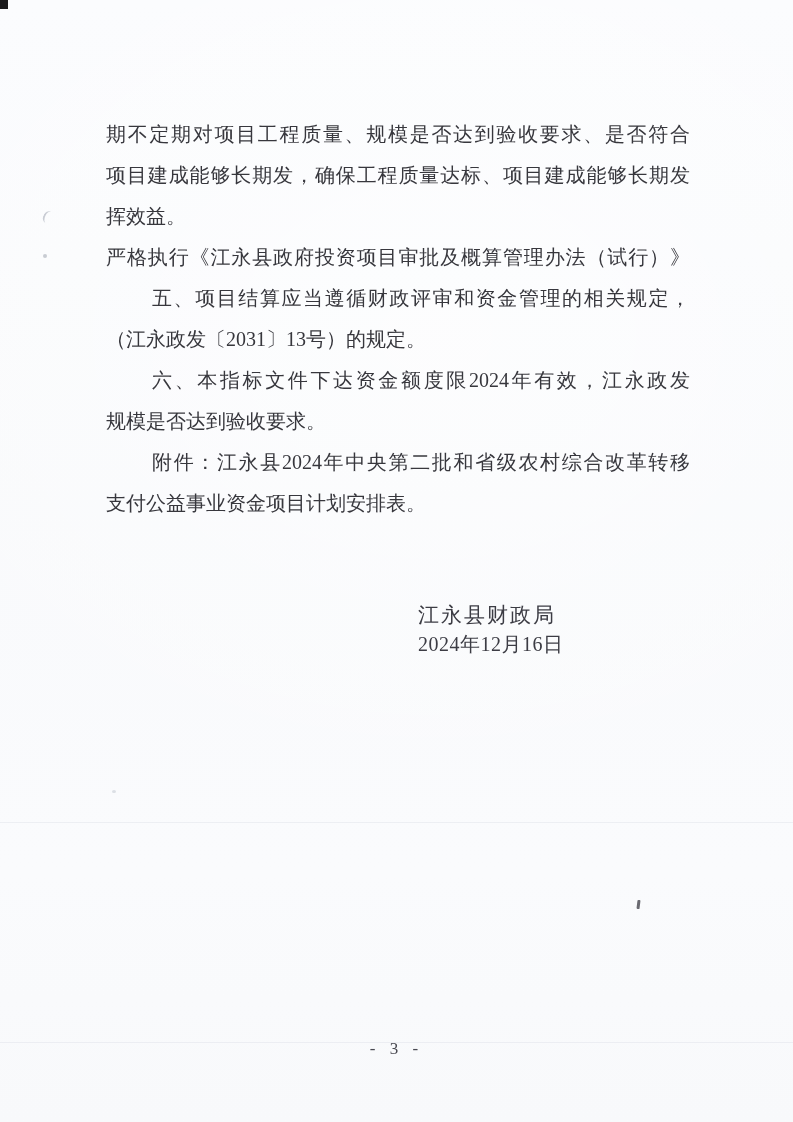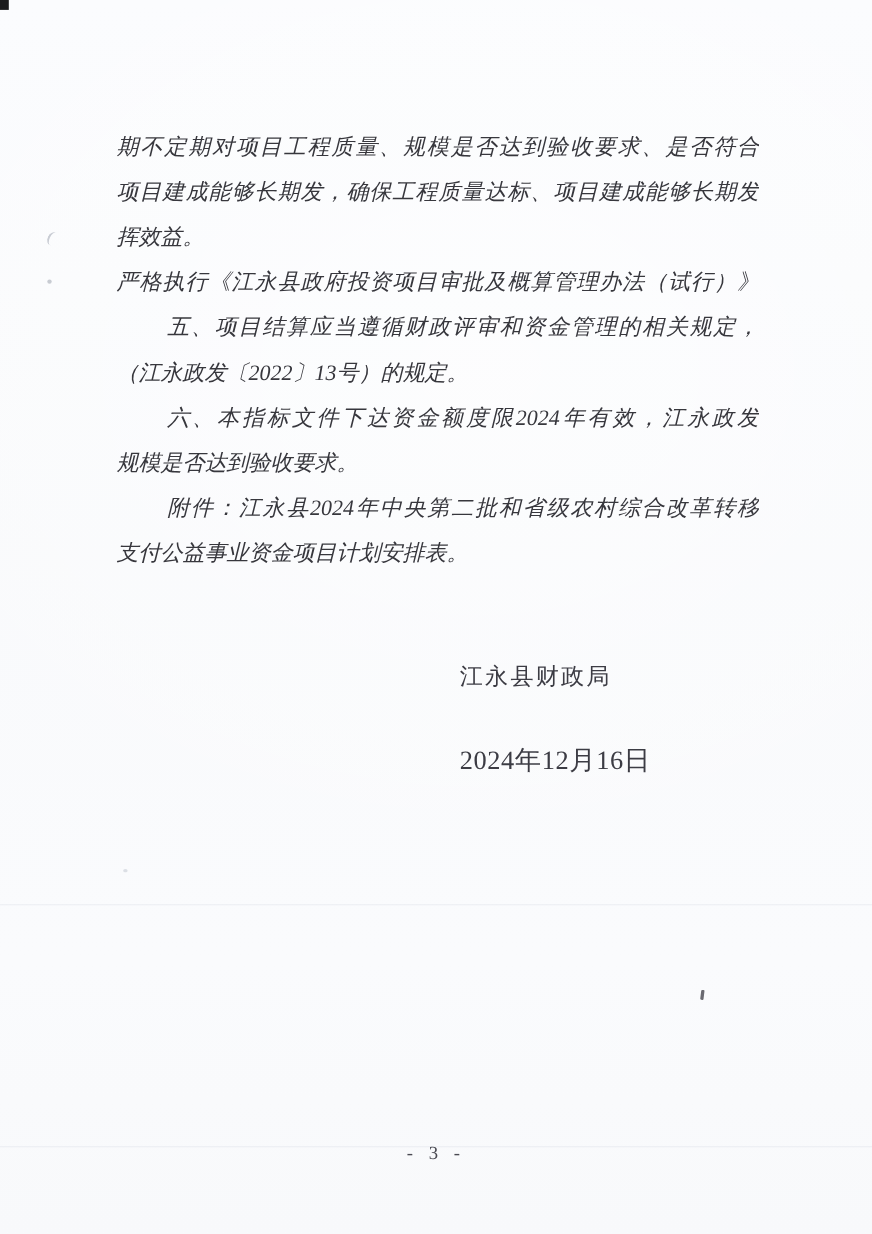--- a/index.html
+++ b/index.html
@@ -37,21 +37,20 @@
     left: 106px;
     top: 114px;
     width: 584px;
     font-size: 20px;
     line-height: 41px;
     letter-spacing: 0;
   }
   .text-line {
     height: 41px;
     overflow: hidden;
-    font-style: italic;
   }
   .text-line.fill {
     text-align: justify;
     text-align-last: justify;
   }
   .text-line.end {
     text-align: left;
     text-align-last: left;
   }
   .text-line.indent {
@@ -66,25 +65,24 @@
     width: 180px;
     text-align: left;
   }
   .signature-org {
     font-size: 21px;
     line-height: 29px;
     letter-spacing: 2px;
     color: #3c3c44;
   }
   .signature-date {
-    font-size: 24px;
+    font-size: 20px;
     line-height: 29px;
     letter-spacing: 0.5px;
     color: #3c3c44;
-    margin-top: 48px;
   }
 
   
   .page-number {
     position: absolute;
     left: 0;
     top: 1039px;
     width: 100%;
     text-align: center;
     font-size: 17px;
@@ -146,21 +144,21 @@
   <div class="corner-artifact"></div>
   <div class="scan-band band-1"></div>
   <div class="scan-band band-2"></div>
 
   <div class="doc-text">
     <div class="text-line fill">期不定期对项目工程质量、规模是否达到验收要求、是否符合</div>
     <div class="text-line fill">项目建成能够长期发，确保工程质量达标、项目建成能够长期发</div>
     <div class="text-line end">挥效益。</div>
     <div class="text-line fill">严格执行《江永县政府投资项目审批及概算管理办法（试行）》</div>
     <div class="text-line indent fill">五、项目结算应当遵循财政评审和资金管理的相关规定，</div>
-    <div class="text-line end">（江永政发〔2022〕13号）的规定。</div>
+    <div class="text-line end">（江永政发〔2031〕13号）的规定。</div>
     <div class="text-line indent fill">六、本指标文件下达资金额度限2024年有效，江永政发</div>
     <div class="text-line end">规模是否达到验收要求。</div>
     <div class="text-line indent fill">附件：江永县2024年中央第二批和省级农村综合改革转移</div>
     <div class="text-line end">支付公益事业资金项目计划安排表。</div>
   </div>
 
   <div class="signature-block">
     <div class="signature-org">江永县财政局</div>
     <div class="signature-date">2024年12月16日</div>
   </div>

